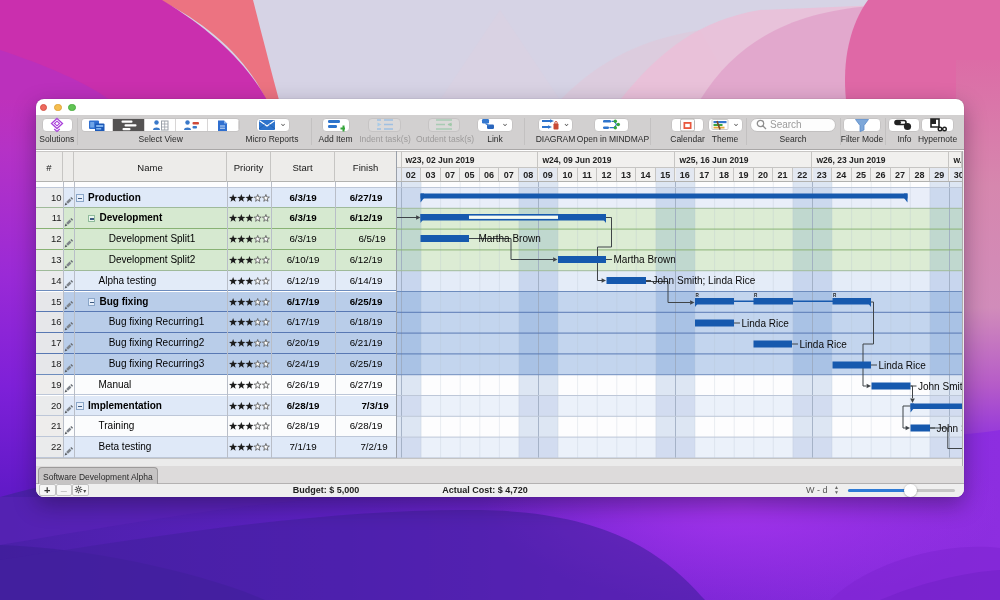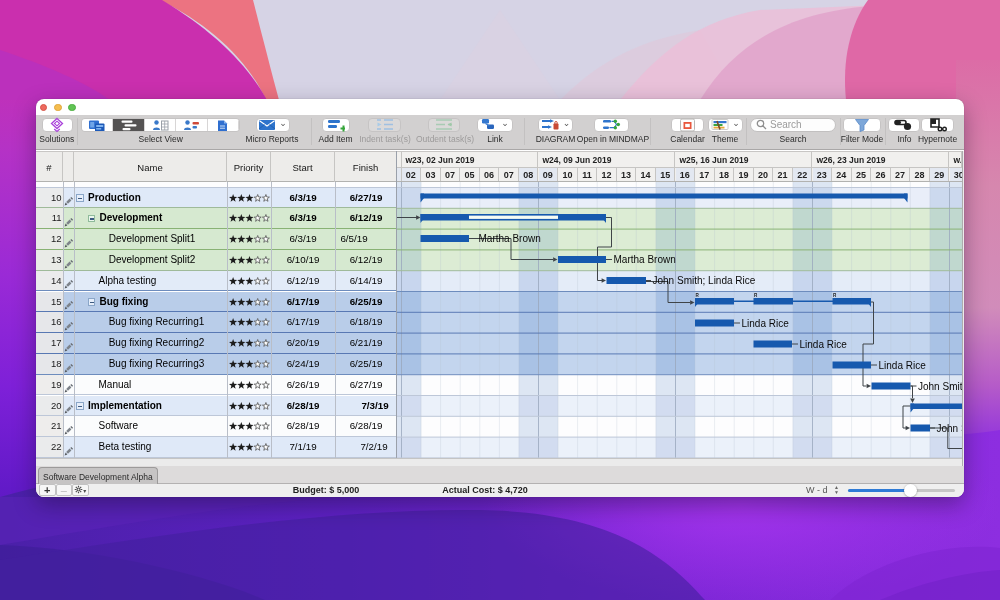--- a/index.html
+++ b/index.html
@@ -414,21 +414,21 @@
             </svg></div>
           <div class="cname " style="left:72.7px">Development Split1</div>
           <svg width="42" height="9" viewBox="0 0 42 9" class="stars">
             <use href="#stf" x="0.0"></use>
             <use href="#stf" x="8.2"></use>
             <use href="#stf" x="16.4"></use>
             <use href="#sto" x="24.599999999999998"></use>
             <use href="#sto" x="32.8"></use>
           </svg>
           <div class="cdate " style="left:235px;width:64px">6/3/19</div>
-          <div class="cdate " style="left:287px;width:62px">6/5/19</div>
+          <div class="cdate " style="left:305px;width:62px">6/5/19</div>
         </div>
         <div class="row" style="top:67.9px;background:#d6e9d0;border-bottom:1px solid #9fba9a">
           <div class="cnumbg"></div>
           <div class="cnum">13</div>
           <div class="cpen"><svg width="10" height="10" viewBox="0 0 10 10" class="pen">
               <path d="M0.6 9.4 L1.6 6.6 L3.4 8.4 Z" fill="#55595e"></path>
               <path d="M2.2 6 L5.6 2.6 L7.4 4.4 L4 7.8 Z" fill="#7d838a"></path>
               <path d="M6.3 1.9 L7.3 0.9 L9.1 2.7 L8.1 3.7 Z" fill="#686d73"></path>
               <path d="M2.2 6 L3.1 5.1 L6.5 8.5 L5.6 9.4 Z" fill="#9aa0a7" opacity="0"></path>
             </svg></div>
@@ -587,21 +587,21 @@
         </div>
         <div class="row" style="top:234.3px;background:#fbfcfd;border-bottom:1px solid #bdc7d8">
           <div class="cnumbg"></div>
           <div class="cnum">21</div>
           <div class="cpen"><svg width="10" height="10" viewBox="0 0 10 10" class="pen">
               <path d="M0.6 9.4 L1.6 6.6 L3.4 8.4 Z" fill="#55595e"></path>
               <path d="M2.2 6 L5.6 2.6 L7.4 4.4 L4 7.8 Z" fill="#7d838a"></path>
               <path d="M6.3 1.9 L7.3 0.9 L9.1 2.7 L8.1 3.7 Z" fill="#686d73"></path>
               <path d="M2.2 6 L3.1 5.1 L6.5 8.5 L5.6 9.4 Z" fill="#9aa0a7" opacity="0"></path>
             </svg></div>
-          <div class="cname " style="left:62.5px">Software</div>
+          <div class="cname " style="left:62.5px">Training</div>
           <svg width="42" height="9" viewBox="0 0 42 9" class="stars">
             <use href="#stf" x="0.0"></use>
             <use href="#stf" x="8.2"></use>
             <use href="#stf" x="16.4"></use>
             <use href="#sto" x="24.599999999999998"></use>
             <use href="#sto" x="32.8"></use>
           </svg>
           <div class="cdate " style="left:235px;width:64px">6/28/19</div>
           <div class="cdate " style="left:299px;width:62px">6/28/19</div>
         </div>

